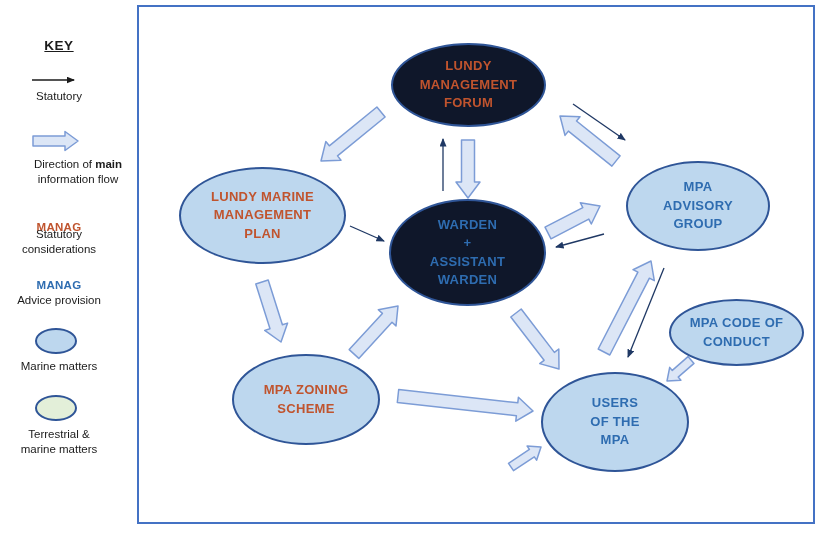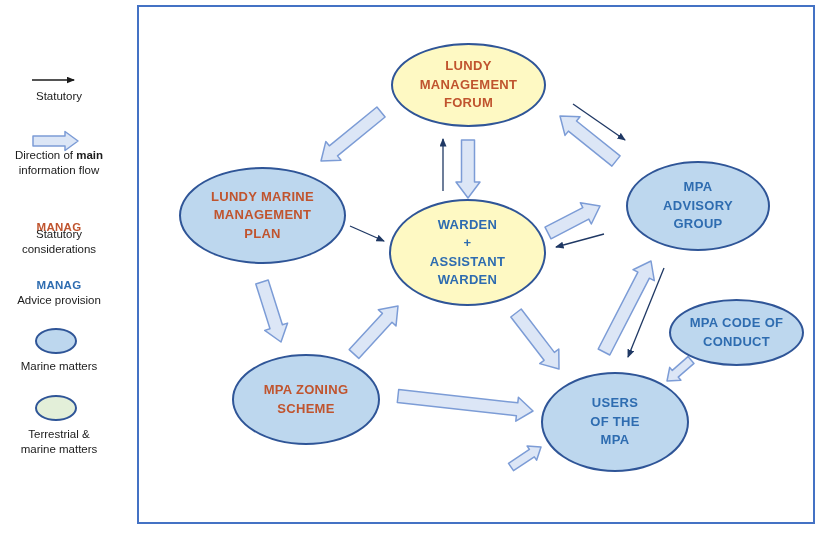--- a/index.html
+++ b/index.html
@@ -6,21 +6,21 @@
   .stage {
     position:relative; width:822px; height:537px; background:#ffffff;
     font-family:"Liberation Sans", sans-serif; overflow:hidden;
   }
 
   
   .key-item { position:absolute; left:0; width:118px; text-align:center;
               font-size:11.5px; color:#1b1b1b; line-height:1.3; }
   .key-title { top:37px; font-size:13.5px; font-weight:bold; text-decoration:underline; letter-spacing:.5px; }
   .key-feedback { top:89px; }
-  .key-mainflow { top:148px; }
+  .key-mainflow { top:157px;padding-left:19px; }
   .key-manag-code { top:212px; font-weight:bold; color:#C0542E; letter-spacing:.3px;margin-top:8px; }
   .key-manag-desc { top:227px; white-space:pre-line; }
   .key-condu-code { top:278px; font-weight:bold; color:#2E6CB0; letter-spacing:.3px; }
   .key-condu-desc { top:293px; }
   .key-marine-label { top:359px; }
   .key-terr-label { top:427px; white-space:pre-line; }
   .swatch { position:absolute; width:42px; height:26px; border:2px solid #2F5597;
             border-radius:50%; box-sizing:border-box; }
   .swatch-marine { left:35px; top:328px; background:#BDD7EE; }
   .swatch-terrestrial { left:35px; top:395px; background:#E3EFD9; }
@@ -33,38 +33,39 @@
   
   .overlay { position:absolute; left:0; top:0; z-index:1; pointer-events:none; }
 
   
   .node { position:absolute; border:2px solid #2F5597; border-radius:50%;
           box-sizing:border-box; display:flex; align-items:center; justify-content:center;
           z-index:2; text-align:center; }
   .node-label { font-size:13px; font-weight:bold; line-height:1.42;
                 letter-spacing:.3px; white-space:pre-line; }
   .f-blue { background:#BDD7EE; }
-  .f-green { background:#fef9c3;align-items:center; }
+  .f-green { background:#0f172a;align-items:center; }
   .t-red  .node-label { color:#C0542E; }
   .t-blue .node-label { color:#2E6CB0; }
 
   .node-forum    { left:391px; top:43px;  width:155px; height:84px;  }
   .node-plan     { left:179px; top:167px; width:167px; height:97px;  }
   .node-warden   { left:389px; top:199px; width:157px; height:107px; }
   .node-advisory { left:626px; top:161px; width:144px; height:90px;  }
   .node-conduct  { left:669px; top:299px; width:135px; height:67px;  }
   .node-zoning   { left:232px; top:354px; width:148px; height:91px;  }
   .node-users    { left:541px; top:372px; width:148px; height:100px; }
   .node-website  { left:375px; top:445px; width:138px; height:76px;  }
 </style>
 </head>
 <body>
 
 <div class="stage">
 
+  <div class="key-item key-title">KEY</div>
   <div class="key-item key-feedback">Statutory</div>
   <div class="key-item key-mainflow"><span>Direction of </span><span class="bold">main</span><br><span>information flow</span></div>
   <div class="key-item key-manag-code">MANAG</div>
   <div class="key-item key-manag-desc">Statutory
 considerations</div>
   <div class="key-item key-condu-code">MANAG</div>
   <div class="key-item key-condu-desc">Advice provision</div>
   <div class="swatch swatch-marine"></div>
   <div class="key-item key-marine-label">Marine matters</div>
   <div class="swatch swatch-terrestrial"></div>

